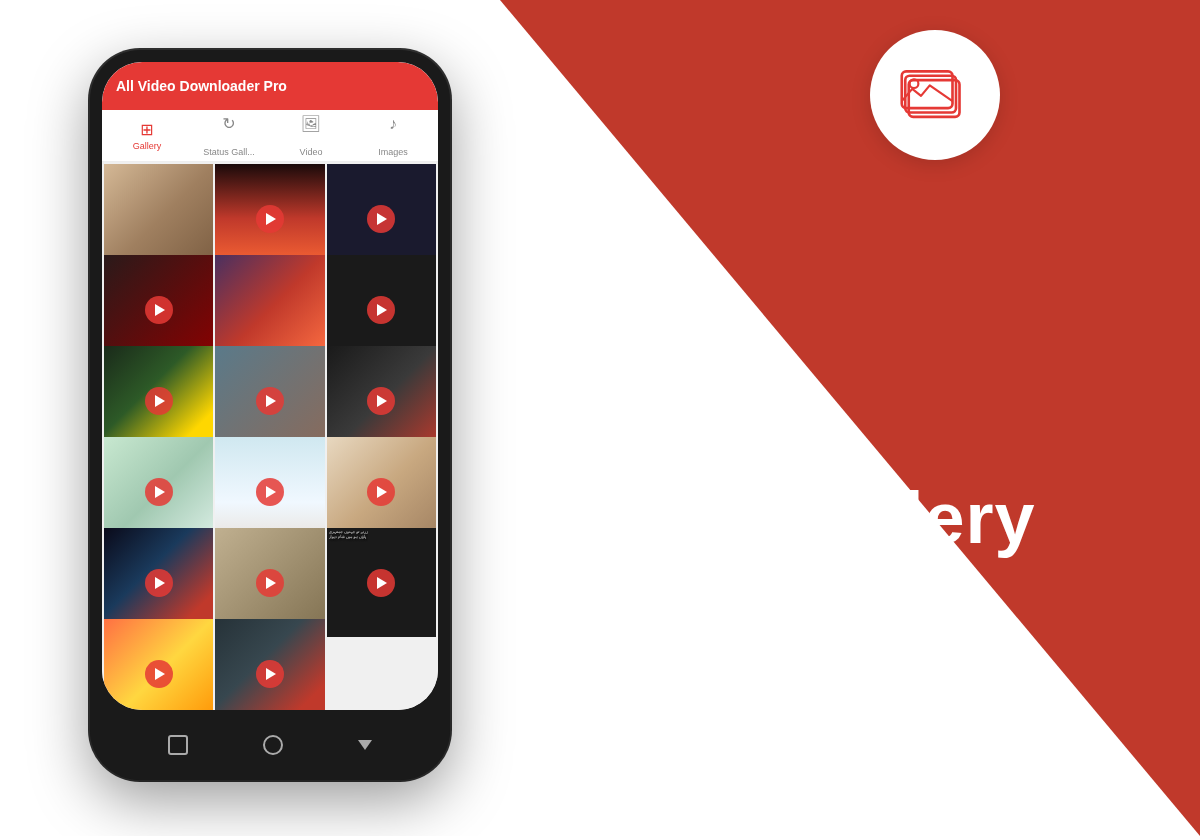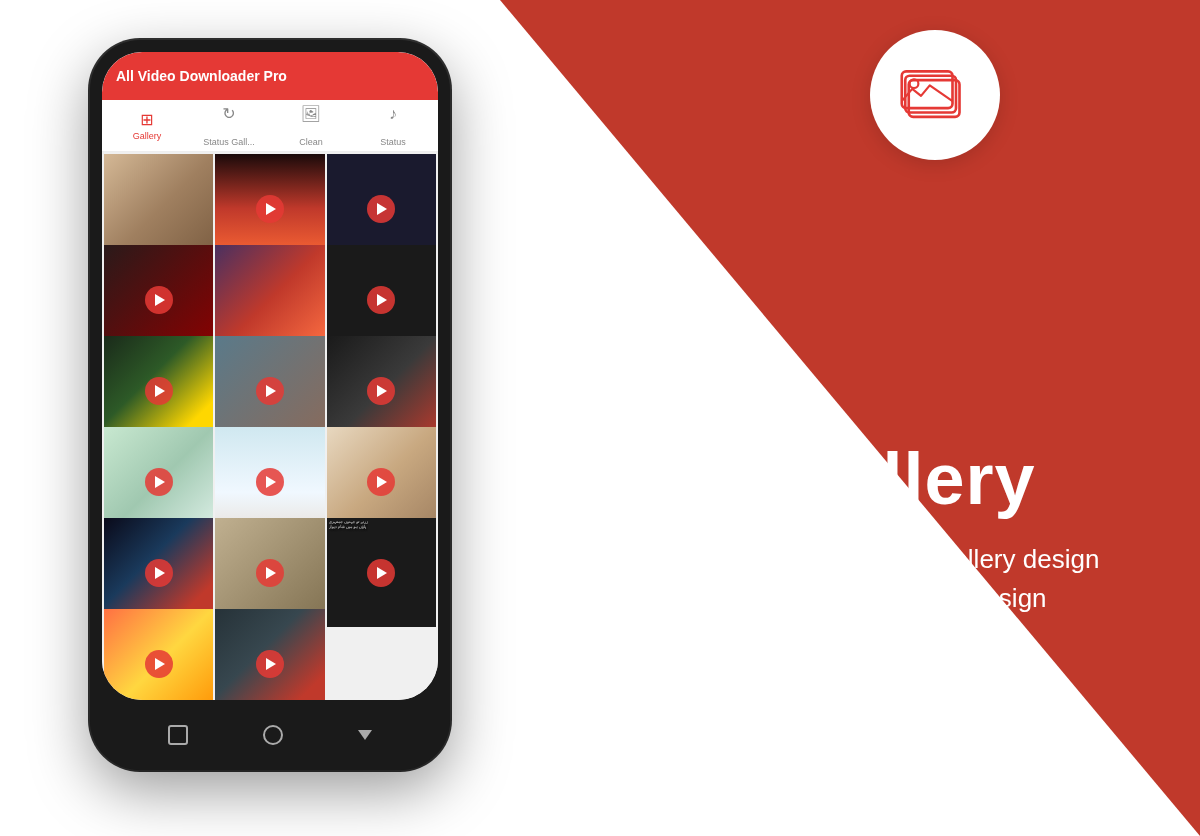--- a/index.html
+++ b/index.html
@@ -87,21 +87,21 @@
       font-weight: 400;
       text-align: center;
       line-height: 1.5;
       max-width: 380px;
     }
 
     
     .phone-container {
       position: absolute;
       left: 90px;
-      top: 40px;
+      top: 50px;
       z-index: 3;
       width: 380px;
       height: 730px;
     }
 
     .phone-outer {
       width: 360px;
       height: 730px;
       background: #1a1a1a;
       border-radius: 50px;
@@ -286,21 +286,20 @@
 
         <rect x="2" y="8" width="58" height="42" rx="5" stroke="#e53935" stroke-width="3" fill="none"></rect>
 
         <circle cx="16" cy="22" r="5" stroke="#e53935" stroke-width="2.5" fill="none"></circle>
         <polyline points="2,42 14,28 24,36 34,24 60,42" stroke="#e53935" stroke-width="2.5" fill="none" stroke-linejoin="round"></polyline>
       </svg>
     </div>
   </div>
   <div class="right-text-block" style="margin-top: 160px;">
     <div class="gallery-title">Gallery</div>
-    <div class="gallery-subtitle">Clean and elegant gallery design according to UX Design</div>
   </div>
 </div>
 
 <div class="phone-container">
   <div class="phone-outer">
     <div class="phone-screen">
 
       <div class="app-bar">
         <span class="app-bar-title">All Video Downloader Pro</span>
       </div>
@@ -309,25 +308,25 @@
         <div class="tab-item">
           <span class="tab-icon">⊞</span>
           <span class="tab-label">Gallery</span>
         </div>
         <div class="tab-item">
           <span class="tab-icon inactive">↻</span>
           <span class="tab-label inactive">Status Gall...</span>
         </div>
         <div class="tab-item">
           <span class="tab-icon inactive">🖼</span>
-          <span class="tab-label inactive">Clean</span>
+          <span class="tab-label inactive">Video</span>
         </div>
         <div class="tab-item">
           <span class="tab-icon inactive">♪</span>
-          <span class="tab-label inactive">Status</span>
+          <span class="tab-label inactive">Images</span>
         </div>
       </div>
 
       <div class="gallery-grid">
 
         <div class="grid-cell cell-1">
           <div style="width:100%;height:100%;background:linear-gradient(135deg,#d4b896,#a08060,#7a5c40);position:absolute;top:0;left:0;"></div>
         </div>
         <div class="grid-cell cell-2">
           <div style="width:100%;height:100%;background:linear-gradient(180deg,#1a0a0a 0%,#c0392b 50%,#ff6b35 100%);position:absolute;top:0;left:0;"></div>

